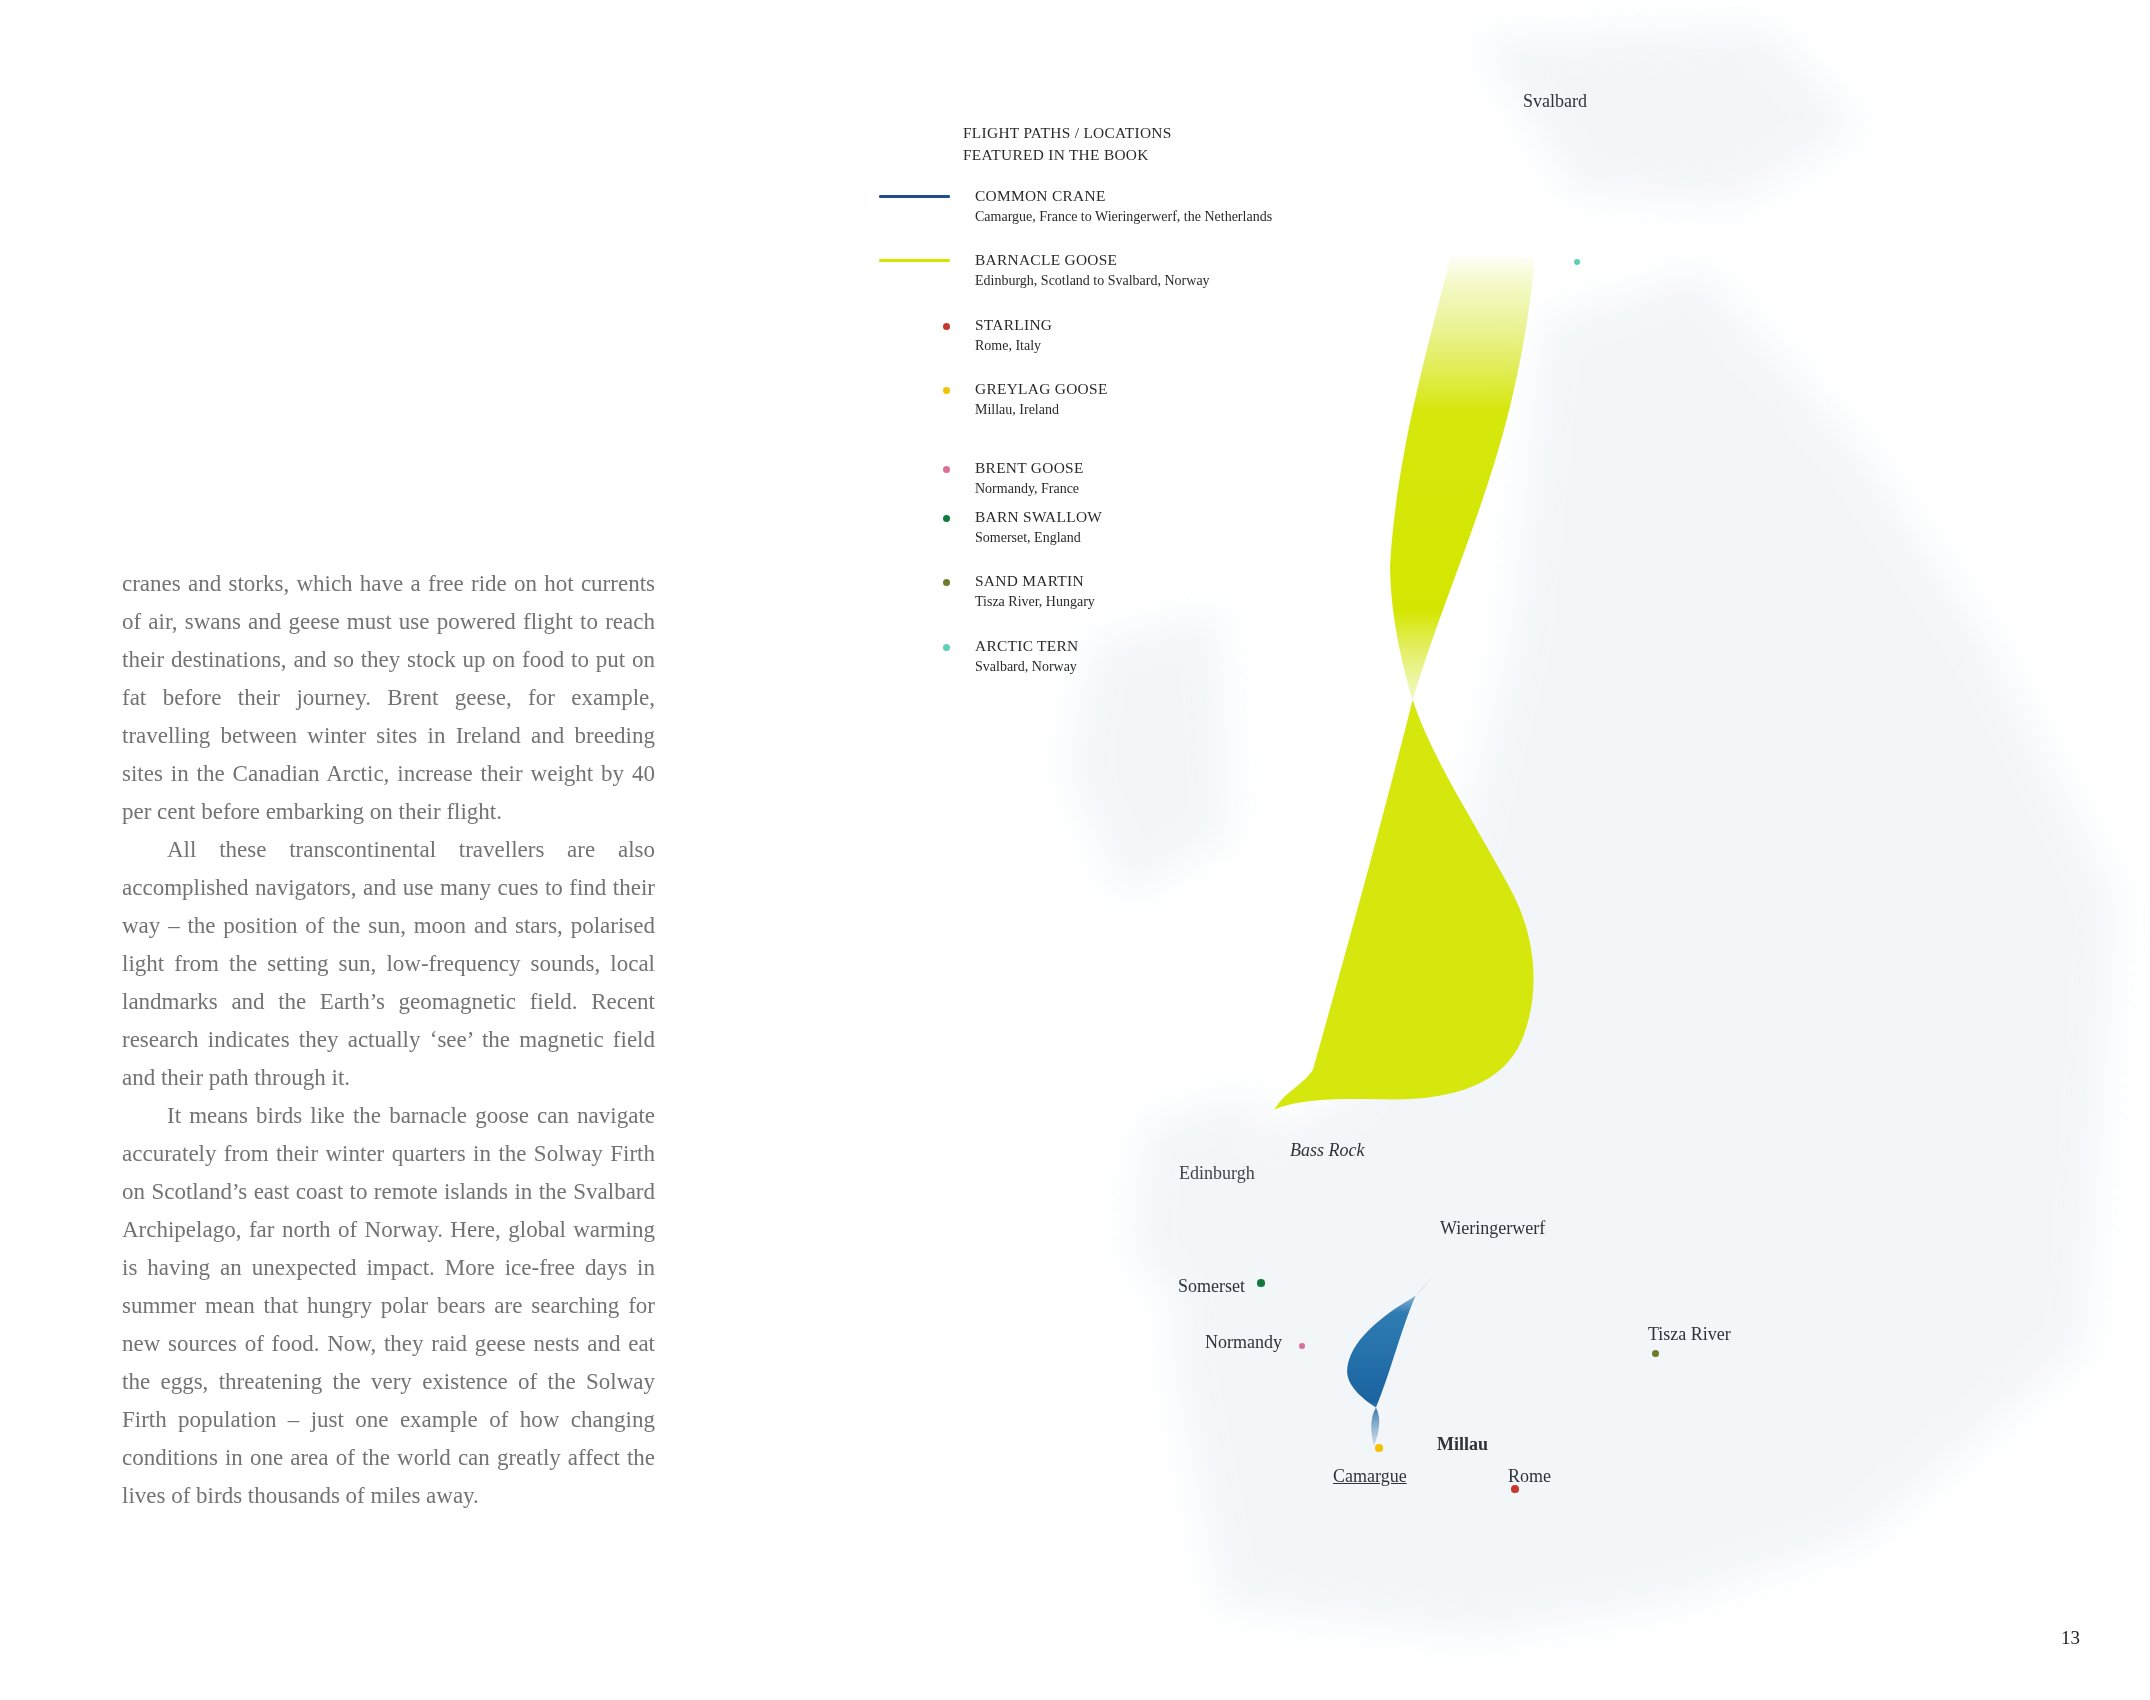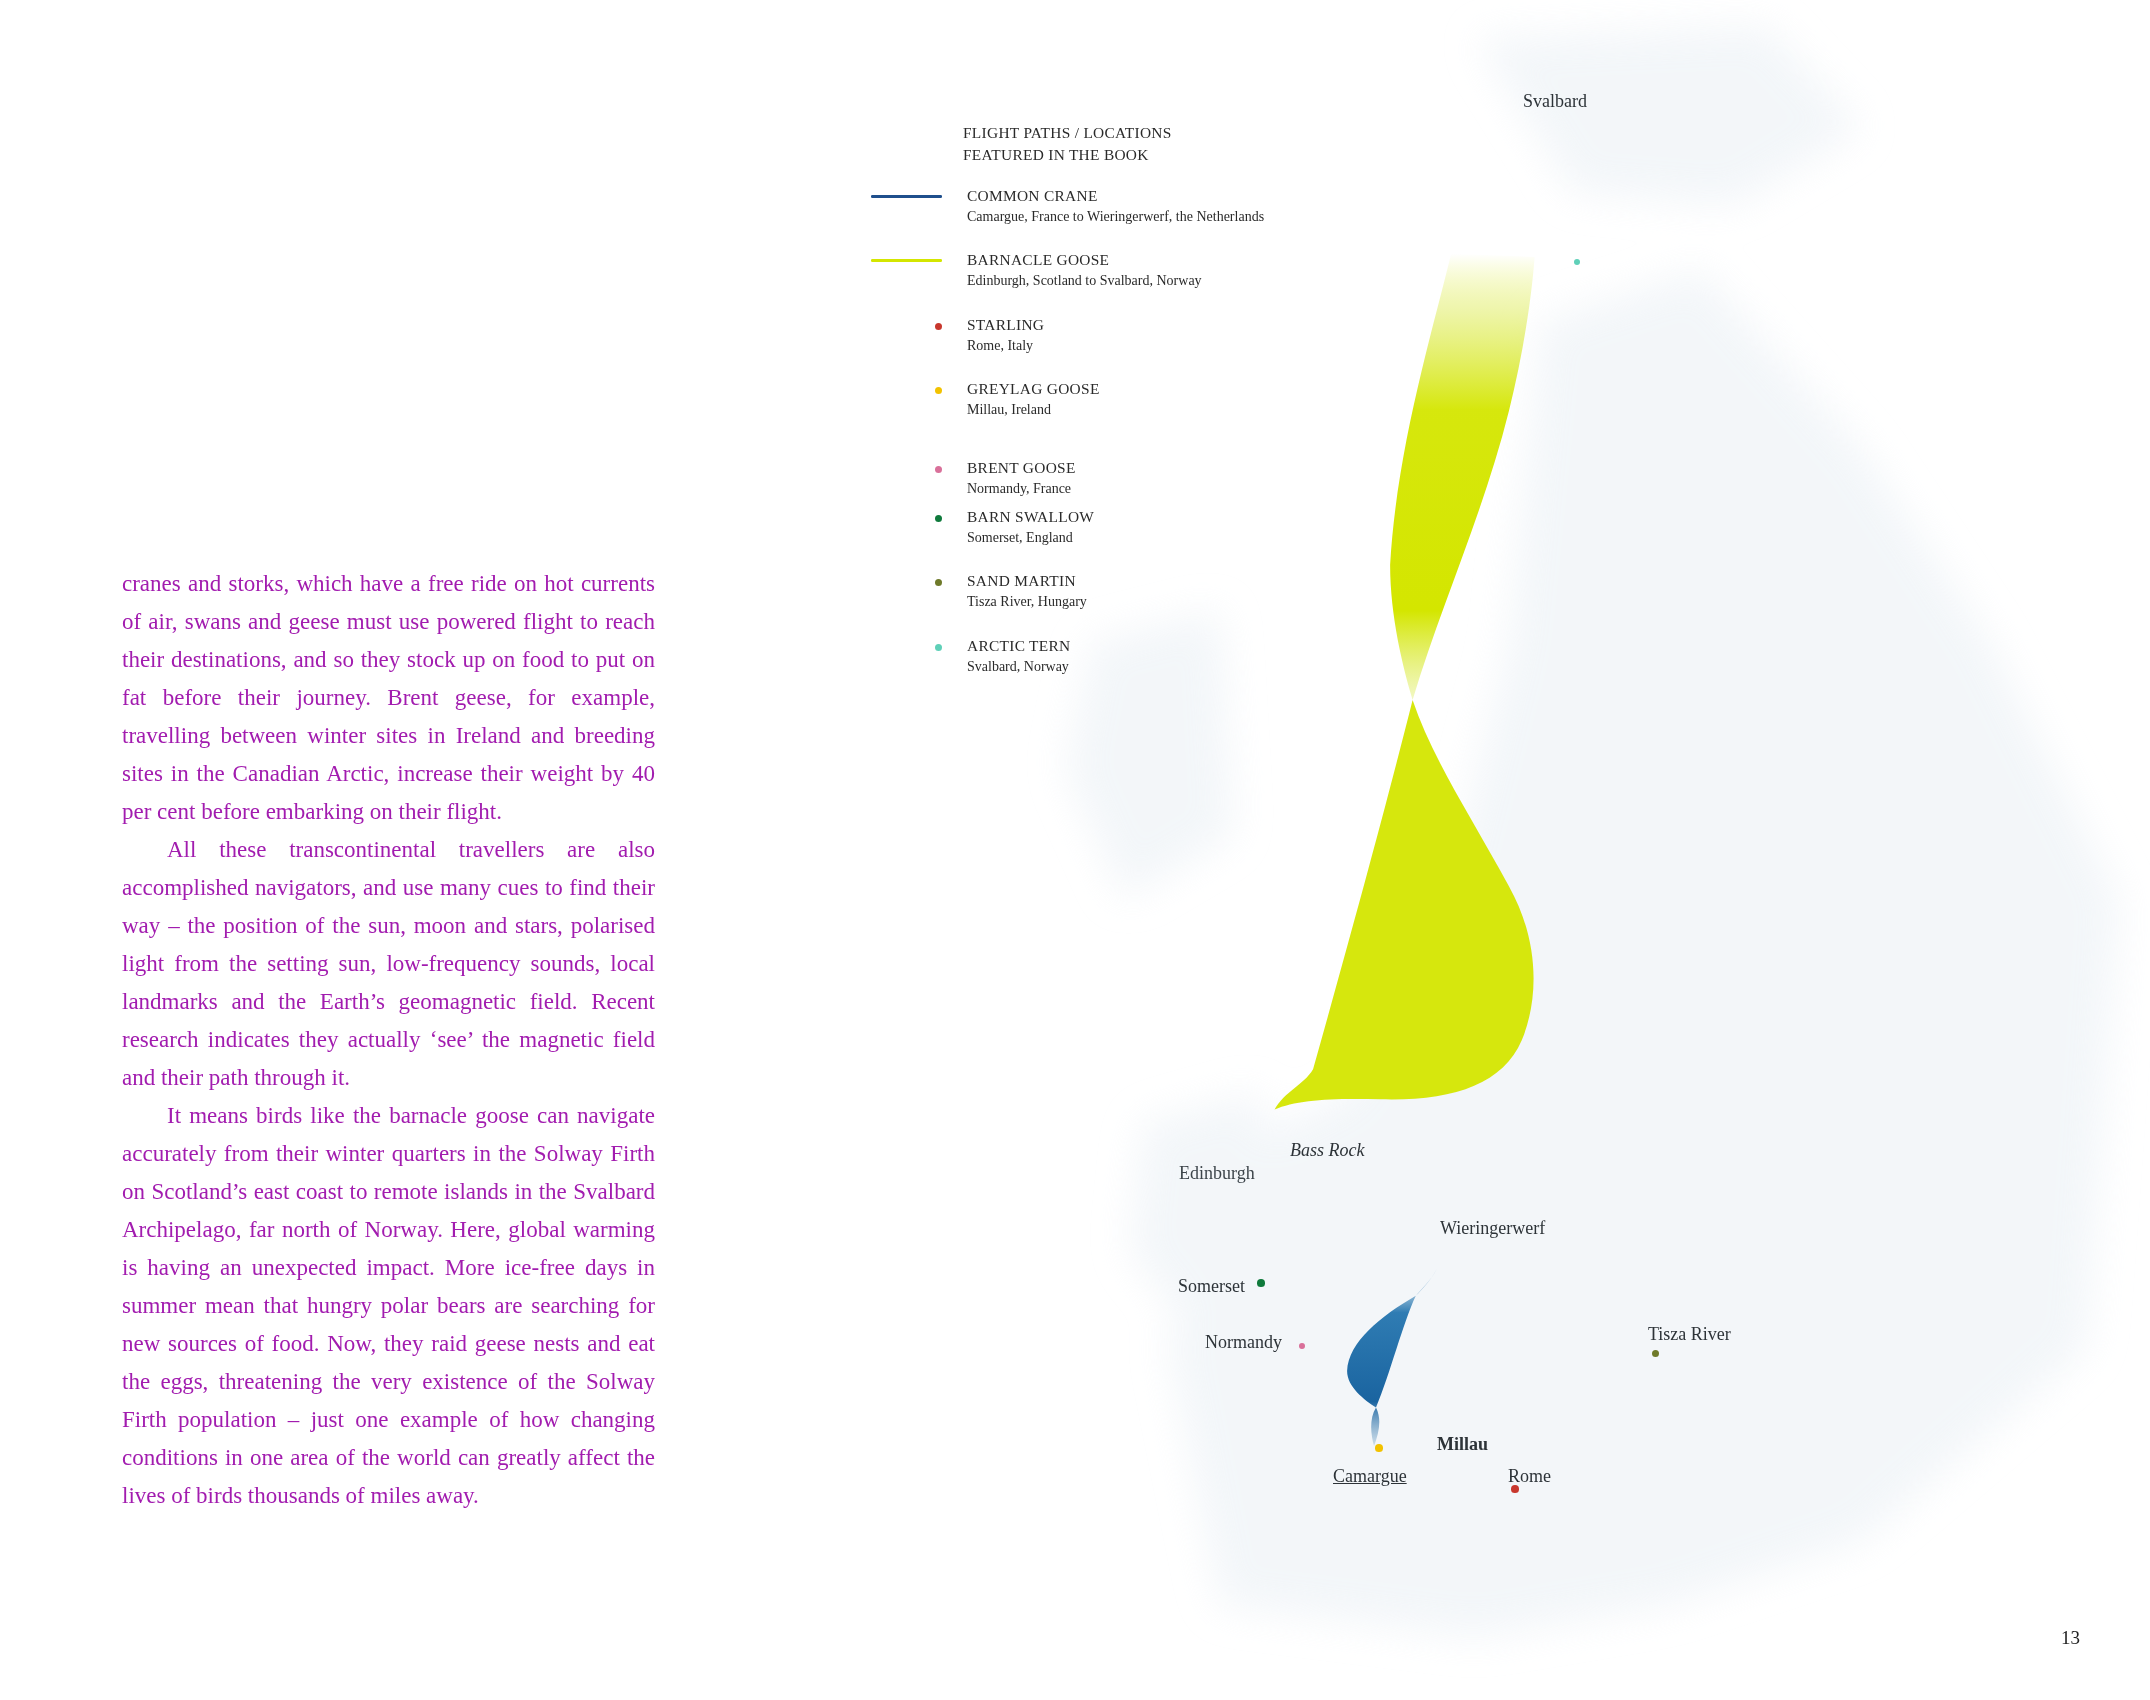--- a/index.html
+++ b/index.html
@@ -1,25 +1,25 @@
 <!DOCTYPE html>
 <html style="font-size:10.3px"><head>
 <meta charset="utf-8">
 <style>
   html, body { margin: 0; padding: 0; background: #ffffff; }
   body { width: 2151px; height: 1701px; position: relative; overflow: hidden;
          font-family: "Liberation Serif", "DejaVu Serif", serif; color: #1d1d1d; }
   .bodytext { position: absolute; left: 122px; top: 565px; width: 533px;
-              font-size: 23px; line-height: 38px; text-align: justify; color: #a21caf; }
+              font-size: 23px; line-height: 38px; text-align: justify; color: #737373; }
   .bodytext p { margin: 0; }
   .bodytext p.indent { text-indent: 45px; }
   .map-bg { position: absolute; left: 899px; top: 0; width: 1252px; height: 1701px; }
   .legend { position: absolute; left: 867px; top: 122px; width: 514px; }
   .legend-title { position: absolute; left: 96px; top: 0; font-size: 15.4px; line-height: 22px; color: #2a2a2a; letter-spacing: 0.3px; }
-  .legend-item { position: absolute; left: 4px; width: 514px; height: 45px; text-decoration: underline; }
+  .legend-item { position: absolute; left: 12px; width: 514px; height: 45px; text-decoration: underline; }
   .legend-swatch-line { position: absolute; left: 0; top: 9px; width: 71px; height: 3.2px; border-radius: 1.3px; }
   .legend-swatch-dot { position: absolute; left: 64px; top: 7.7px; width: 7px; height: 7px; border-radius: 50%; }
   .legend-name { position: absolute; left: 96px; top: 0; font-size: 15.4px; line-height: 20.5px; color: #2a2a2a; letter-spacing: 0.3px; white-space: nowrap; }
   .legend-place { position: absolute; left: 96px; top: 20.5px; font-size: 14px; line-height: 20.5px; color: #2a2a2a; white-space: nowrap; }
   .place { position: absolute; font-size: 18px; color: #2d3338; white-space: nowrap; }
   .dot { position: absolute; width: 7.7px; height: 7.7px; border-radius: 50%; }
   .page-num { position: absolute; left: 2061px; top: 1627px; font-size: 19px; color: #222; }
   svg.routes { position: absolute; left: 0; top: 0; }
 </style>
 </head>

